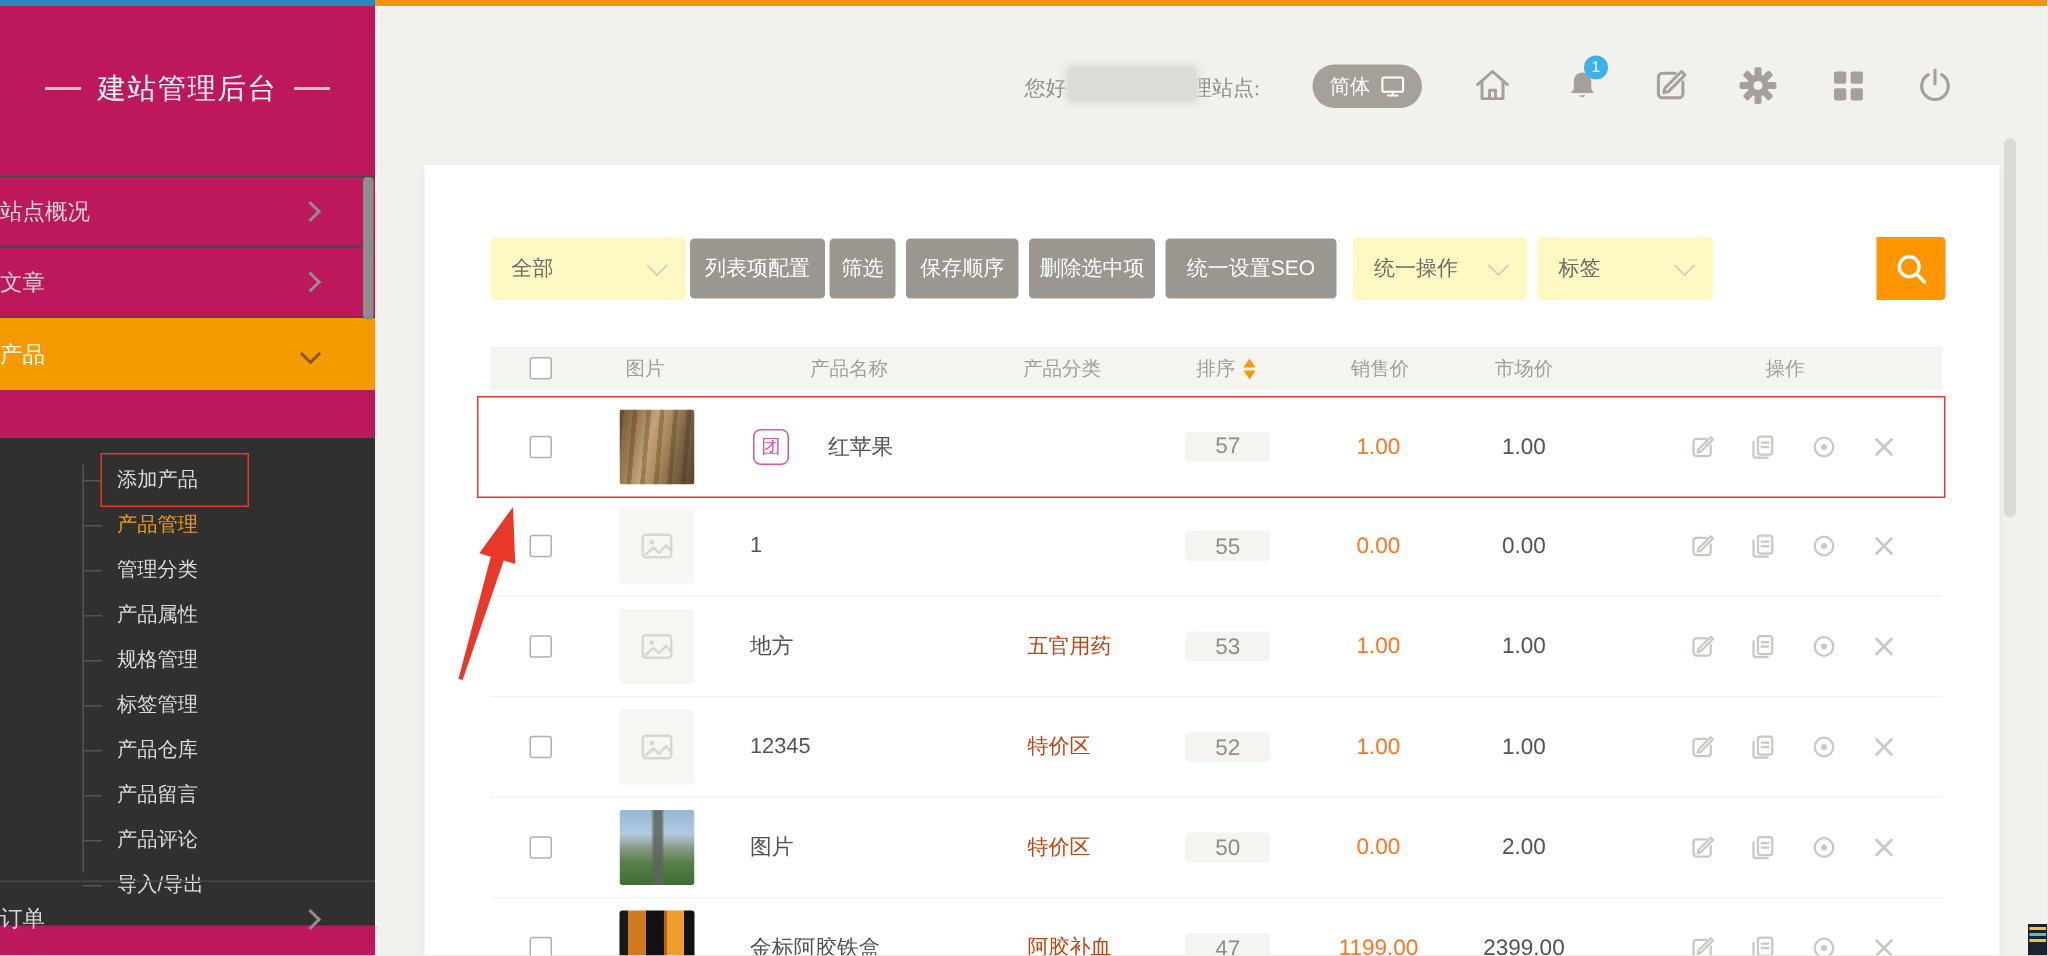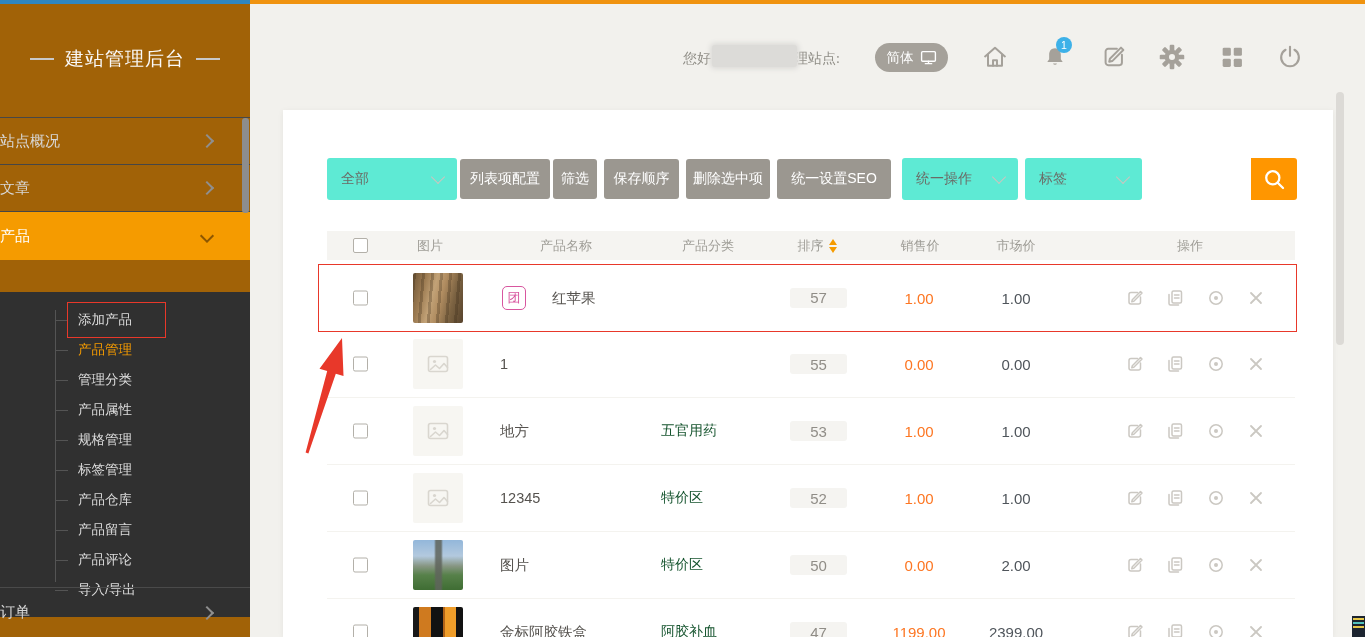--- a/index.html
+++ b/index.html
@@ -4,21 +4,21 @@
 <style>
   html,body{margin:0;padding:0;background:#e8e7e3;}
   #app{position:relative;width:1365px;height:637px;overflow:hidden;background:#f2f1ed;
        font-family:"Liberation Sans","DejaVu Sans",sans-serif;-webkit-font-smoothing:antialiased;}
 
   
   .strip-blue{position:absolute;left:0;top:0;width:250px;height:4px;background:#2e86c1;z-index:9;}
   .strip-orange{position:absolute;left:250px;top:0;width:1115px;height:4px;background:#f0930f;z-index:9;}
 
   
-  #sidebar{position:absolute;left:0;top:0;width:250px;height:637px;background:#a16207;}
+  #sidebar{position:absolute;left:0;top:0;width:250px;height:637px;background:#be185d;}
   .logo{position:absolute;left:0;top:0;width:250px;height:118px;display:flex;align-items:center;justify-content:center;
         color:#fafafa;font-size:19px;letter-spacing:1px;border-bottom:1px solid #474747;box-sizing:border-box;}
   .logo .dash{width:24px;height:2px;background:#c9c9c9;margin:0 11px;}
   .nav-item{position:absolute;left:0;width:250px;height:47px;display:flex;align-items:center;
         box-sizing:border-box;color:#d8d8d8;font-size:15px;cursor:pointer;}
   .nav-item .chev{position:absolute;right:38px;width:8px;height:8px;border-top:2px solid #8f8f8f;border-right:2px solid #8f8f8f;transform:rotate(45deg);}
   .nav-item.active{background:#f59b00;color:#fff;height:48px;}
   .nav-item.active .chev{border-color:rgba(70,40,0,.6);transform:rotate(135deg);}
   .nav-sep{border-bottom:1px solid #464646;}
   #submenu{position:absolute;left:0;top:260px;width:250px;height:325px;background:#303030;margin-top:32px;}
@@ -38,21 +38,21 @@
   .topicon svg{stroke:#a5a19a;fill:none;stroke-width:1.7;stroke-linecap:round;stroke-linejoin:round;}
   .topicon svg .fill{fill:#a5a19a;stroke:none;}
   .badge{position:absolute;left:1056px;top:37px;width:16px;height:16px;border-radius:50%;background:#3db1e8;
          color:#fff;font-size:10.5px;line-height:16px;text-align:center;z-index:3;}
 
   
   .card{position:absolute;left:283px;top:110px;width:1050px;height:527px;background:#fff;box-shadow:0 1px 6px rgba(0,0,0,.06);}
   .page-scroll{position:absolute;left:1336px;top:92px;width:8px;height:253px;background:#dcdad6;border-radius:4px;}
 
   
-  .select{position:absolute;top:158px;height:42px;background:#5eead4;border-radius:3px;display:flex;align-items:center;
+  .select{position:absolute;top:158px;height:42px;background:#fef9c3;border-radius:3px;display:flex;align-items:center;
           justify-content:space-between;padding:0 14px;box-sizing:border-box;color:#6b6b66;font-size:14px;cursor:pointer;}
   .ddchev{width:9px;height:9px;border-right:1.6px solid #c9c6bf;border-bottom:1.6px solid #c9c6bf;transform:rotate(45deg);margin-top:-4px;}
   .gbtn{position:absolute;top:159px;height:40px;background:#9b9790;border:none;border-radius:3px;color:#fff;
         font-size:14px;cursor:pointer;padding:0;font-family:inherit;}
   .srch{position:absolute;left:1148px;top:158px;width:103px;height:42px;background:#f4f3ef;border:none;border-radius:3px 0 0 3px;
         padding:0 0 0 13px;font-size:14px;color:#6b6b66;box-sizing:border-box;font-family:inherit;outline:none;}
   .srch::placeholder{color:#c8c5bf;}
   .srchbtn{position:absolute;left:1251px;top:158px;width:46px;height:42px;background:#ff9600;border:none;border-radius:0 3px 3px 0;
         cursor:pointer;display:flex;align-items:center;justify-content:center;}
 
@@ -73,21 +73,21 @@
   .img-forest{background:
      repeating-linear-gradient(95deg,rgba(55,40,22,.28) 0 3px,rgba(0,0,0,0) 3px 9px),
      linear-gradient(105deg,#6f5638 0%,#9c7b52 22%,#c2a277 40%,#b08c60 55%,#7c6342 75%,#57432c 100%);}
   .img-castle{background:
      linear-gradient(90deg,rgba(0,0,0,0) 42%,rgba(95,100,92,.85) 46% 56%,rgba(0,0,0,0) 60%),
      linear-gradient(180deg,#93b7da 0%,#b3c9de 32%,#879683 52%,#57814a 70%,#3f6d33 100%);}
   .img-box{background:linear-gradient(90deg,#181818 0 12%,#cf7a1f 12% 36%,#121212 36% 60%,#b36418 60% 64%,#ef9d2a 64% 86%,#121212 86% 100%);}
   .badge-tuan{left:175px;width:22px;height:22px;border:1px solid #d8569f;border-radius:5px;color:#d8569f;
               font-size:13px;line-height:22px;text-align:center;}
   .pname{left:173px;font-size:14.5px;color:#55524e;white-space:nowrap;}
-  .pcat{left:334px;font-size:14px;color:#14532d;white-space:nowrap;}
+  .pcat{left:358px;font-size:14px;color:#c2410c;white-space:nowrap;}
   .sortbox{left:463px;width:57px;height:20px;background:#f5f4f1;border-radius:3px;color:#908d87;font-size:15px;
            display:flex;align-items:center;justify-content:center;}
   .sale{left:540px;width:104px;text-align:center;color:#fd7622;font-size:15px;}
   .market{left:637px;width:104px;text-align:center;color:#4f555b;font-size:15px;}
   .aic{width:20px;height:20px;cursor:pointer;}
   .aic svg{stroke:#cbc8c2;fill:none;stroke-width:1.5;stroke-linecap:round;stroke-linejoin:round;}
 
   
   .anno-menu{position:absolute;left:67px;top:302px;width:97px;height:34px;border:1px solid #e8382a;z-index:8;pointer-events:none;}
   .anno-row{position:absolute;left:318px;top:264px;width:977px;height:66px;border:1px solid #e8382a;z-index:8;pointer-events:none;}

